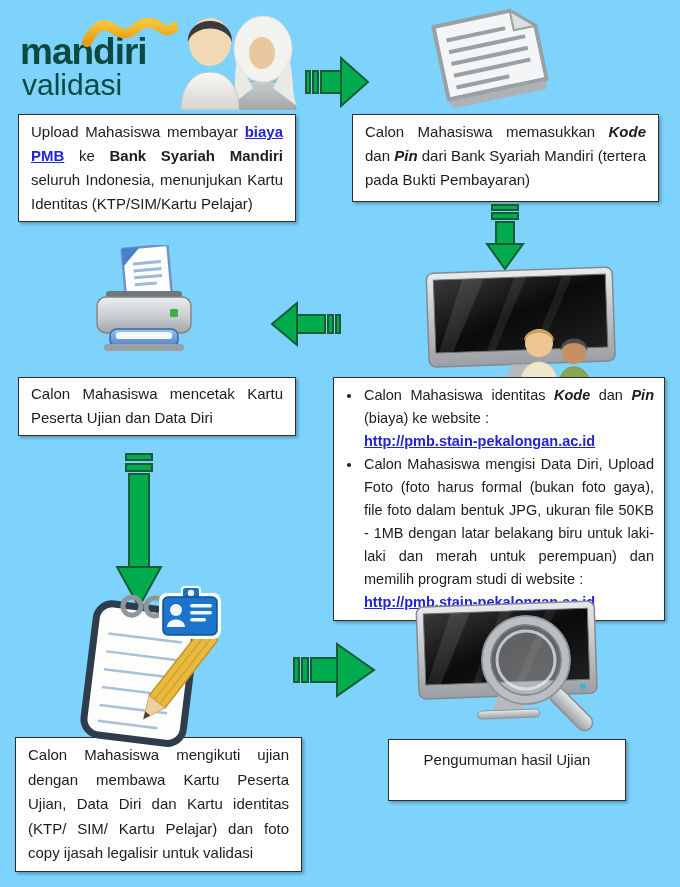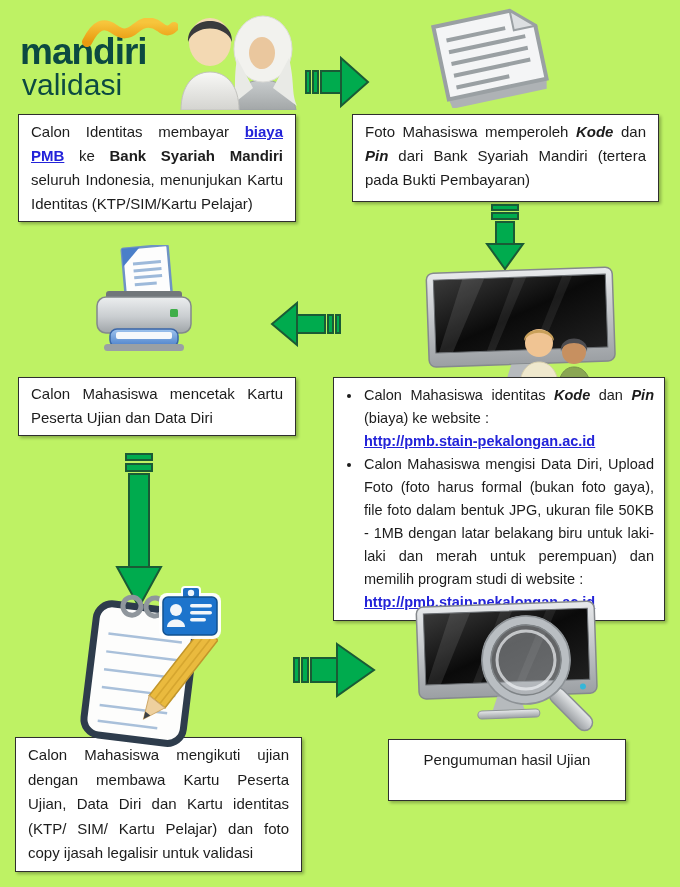--- a/index.html
+++ b/index.html
@@ -1,17 +1,17 @@
 <!DOCTYPE html>
 <html><head>
 <meta charset="utf-8">
 <style>
   html,body{margin:0;padding:0;background:#fff;}
   #canvas{
-    position:relative;width:680px;height:887px;background:#bef264;
+    position:relative;width:680px;height:887px;background:#7dd3fc;
     font-family:"Liberation Sans",sans-serif;color:#1c1c1c;overflow:hidden;
   }
   .abs{position:absolute;}
   
   .tbox{
     position:absolute;background:#ffffff;border:1px solid #2f2f2f;
     box-shadow:2px 2px 3px rgba(0,0,0,.28);
     padding:5px 12px;font-size:15px;line-height:24px;text-align:justify;
     box-sizing:border-box;
   }
@@ -91,25 +91,25 @@
       <g transform="rotate(-12 73 55)">
         <path d="M24,92 H124 L122,102 H26 Z" fill="#aeb2b5"></path>
         <path d="M24,18 H102 L124,38 V92 H24 Z" fill="#f4f5f6" stroke="#9aa0a3" stroke-width="4"></path>
         <path d="M102,18 V38 H124 Z" fill="#dcdfe1" stroke="#9aa0a3" stroke-width="2"></path>
         <path d="M34,34 H94 M34,46 H112 M34,58 H112 M34,70 H112 M34,82 H88" stroke="#9aa0a3" stroke-width="4"></path>
       </g>
     </svg>
   </div>
 
   <div class="tbox" style="left:18px;top:114px;width:278px;min-height:104px;">
-    <span>Calon Identitas membayar </span><span class="link">biaya PMB</span><span> ke </span><span class="bold">Bank Syariah Mandiri</span><span> seluruh Indonesia, menunjukan Kartu Identitas (KTP/SIM/Kartu Pelajar)</span>
+    <span>Upload Mahasiswa membayar </span><span class="link">biaya PMB</span><span> ke </span><span class="bold">Bank Syariah Mandiri</span><span> seluruh Indonesia, menunjukan Kartu Identitas (KTP/SIM/Kartu Pelajar)</span>
   </div>
 
   <div class="tbox" style="left:352px;top:114px;width:307px;min-height:88px;">
-    <span>Foto Mahasiswa memperoleh </span><span class="bi">Kode</span><span> dan </span><span class="bi">Pin</span><span> dari Bank Syariah Mandiri (tertera pada Bukti Pembayaran)</span>
+    <span>Calon Mahasiswa memasukkan </span><span class="bi">Kode</span><span> dan </span><span class="bi">Pin</span><span> dari Bank Syariah Mandiri (tertera pada Bukti Pembayaran)</span>
   </div>
 
   <div class="abs" style="left:483px;top:203px;">
     <svg width="44" height="68" viewBox="0 0 44 68">
       <g fill="#00ab4e" stroke="#1a5b35" stroke-width="2">
         <rect x="9" y="2" width="26" height="5"></rect>
         <rect x="9" y="10" width="26" height="6"></rect>
         <rect x="13" y="19" width="18" height="22"></rect>
         <polygon points="4,41 40,41 22,66"></polygon>
       </g>

